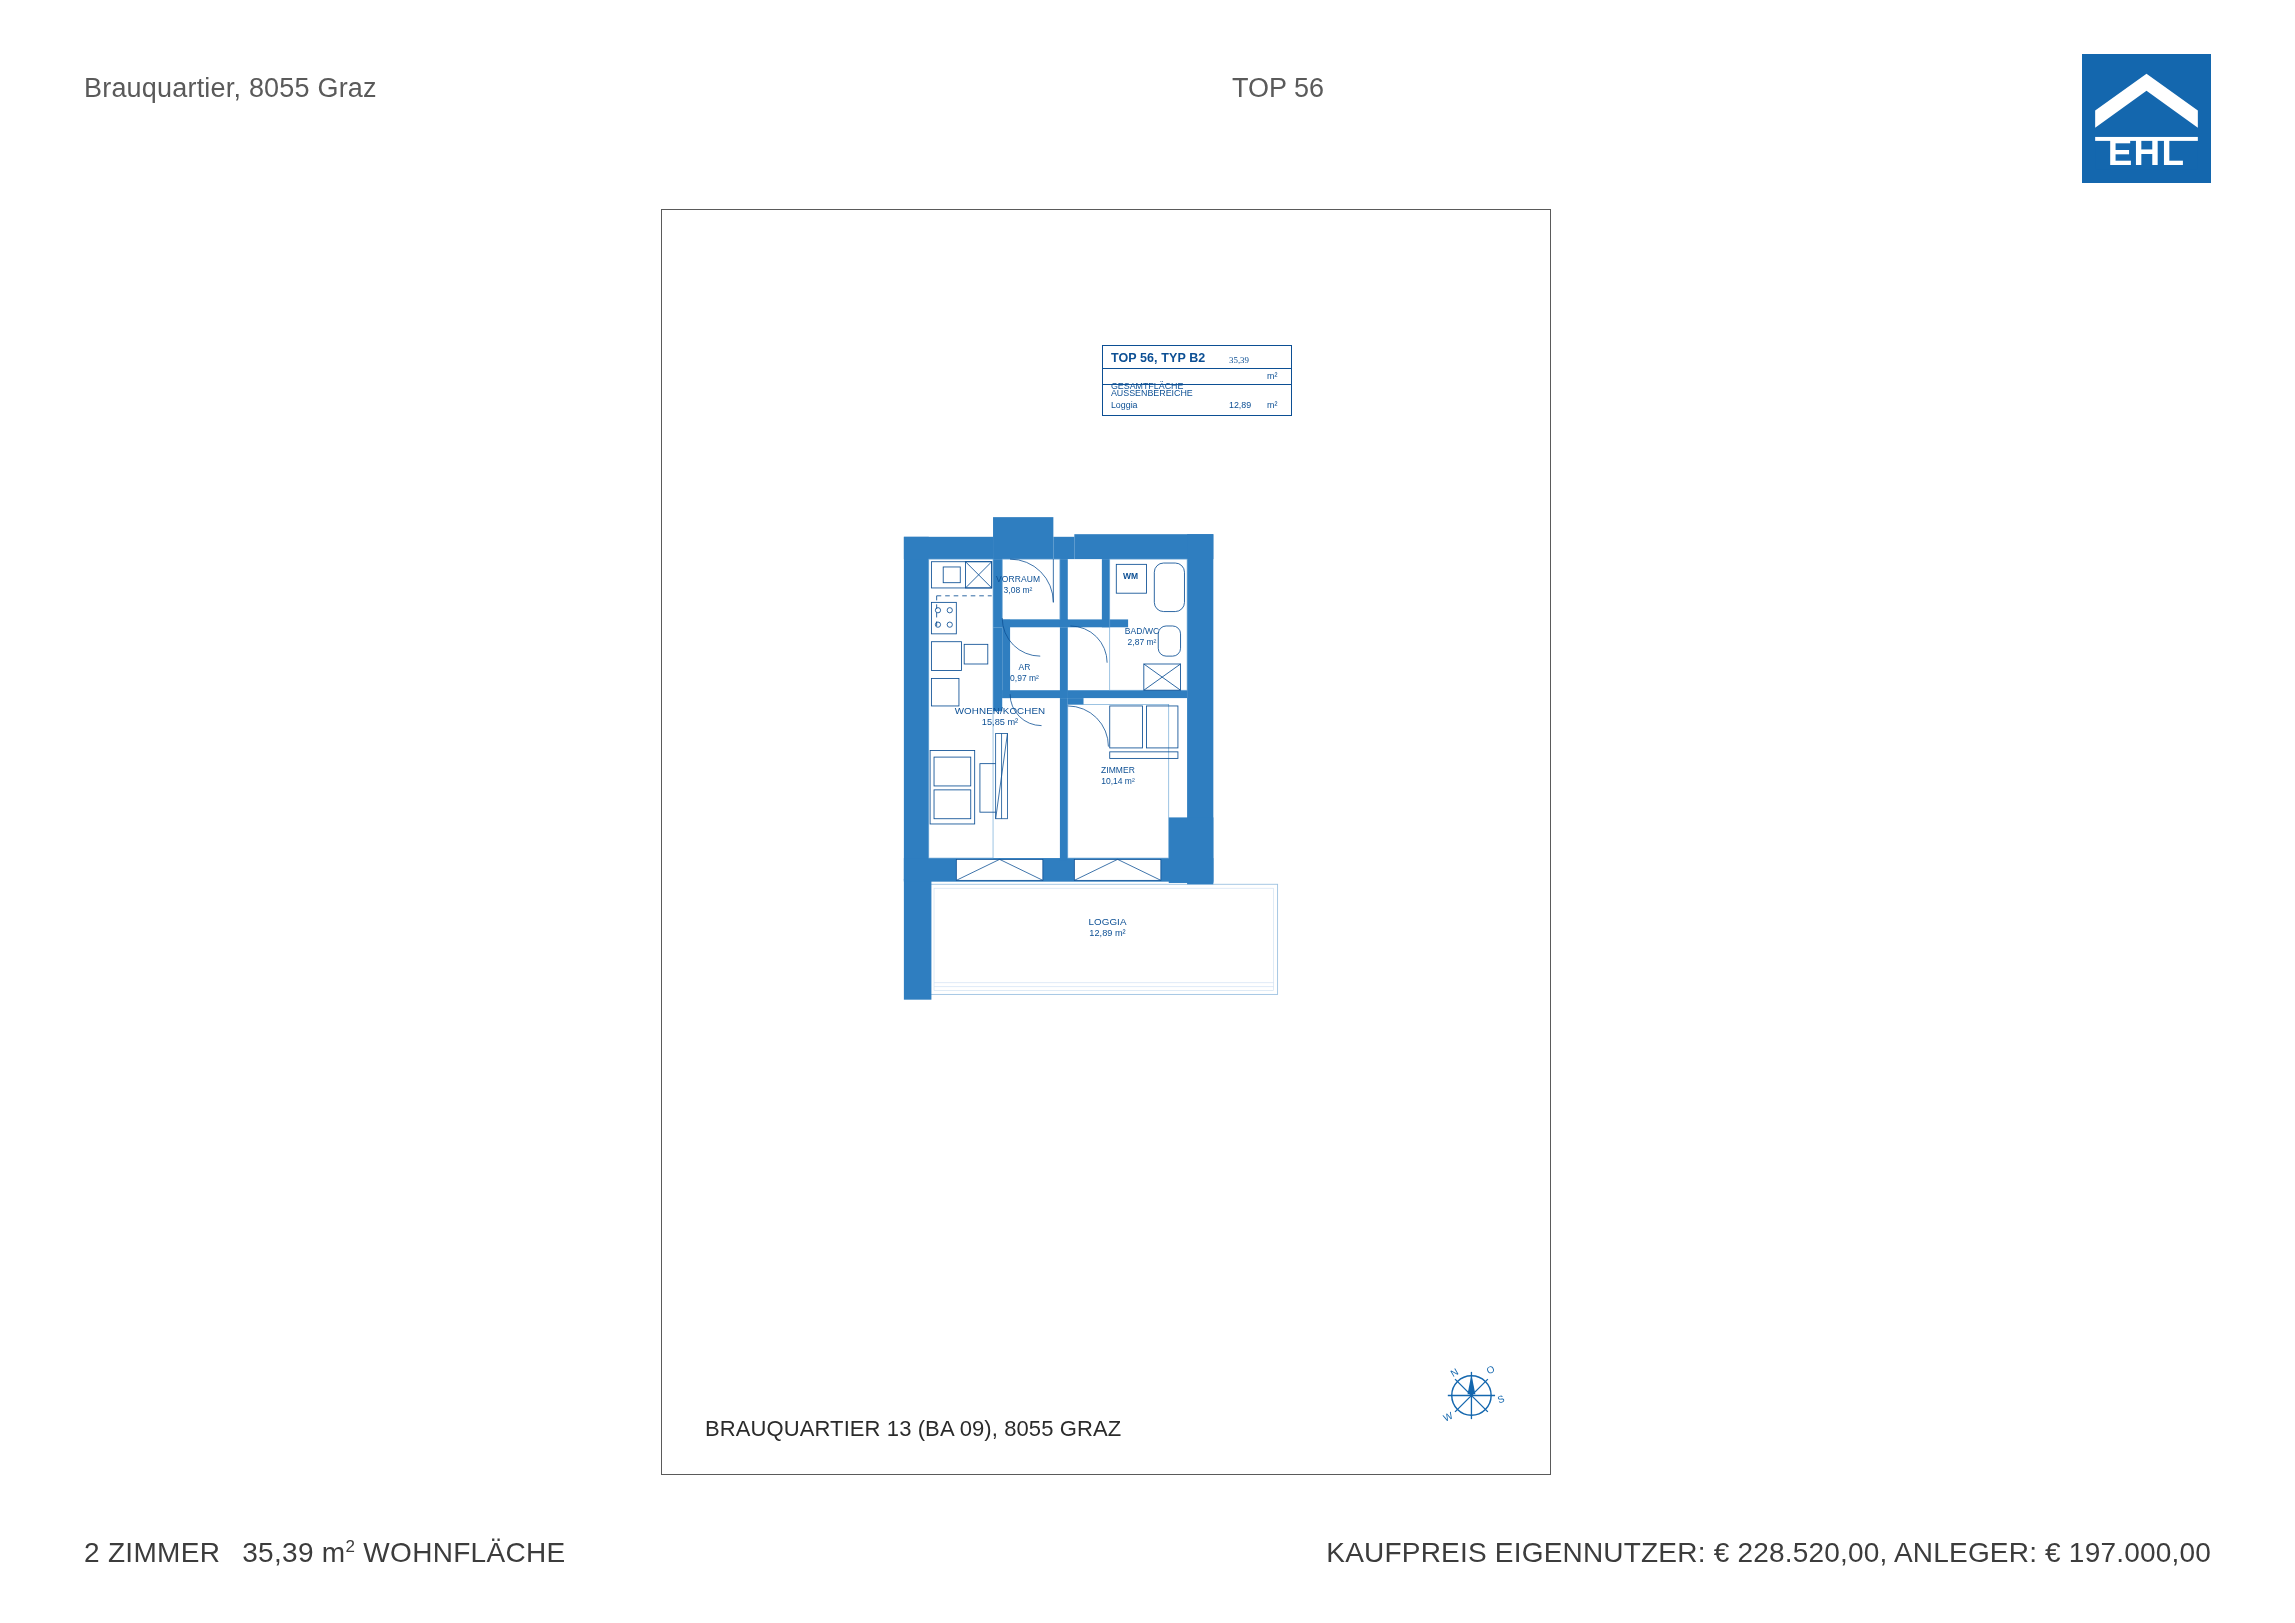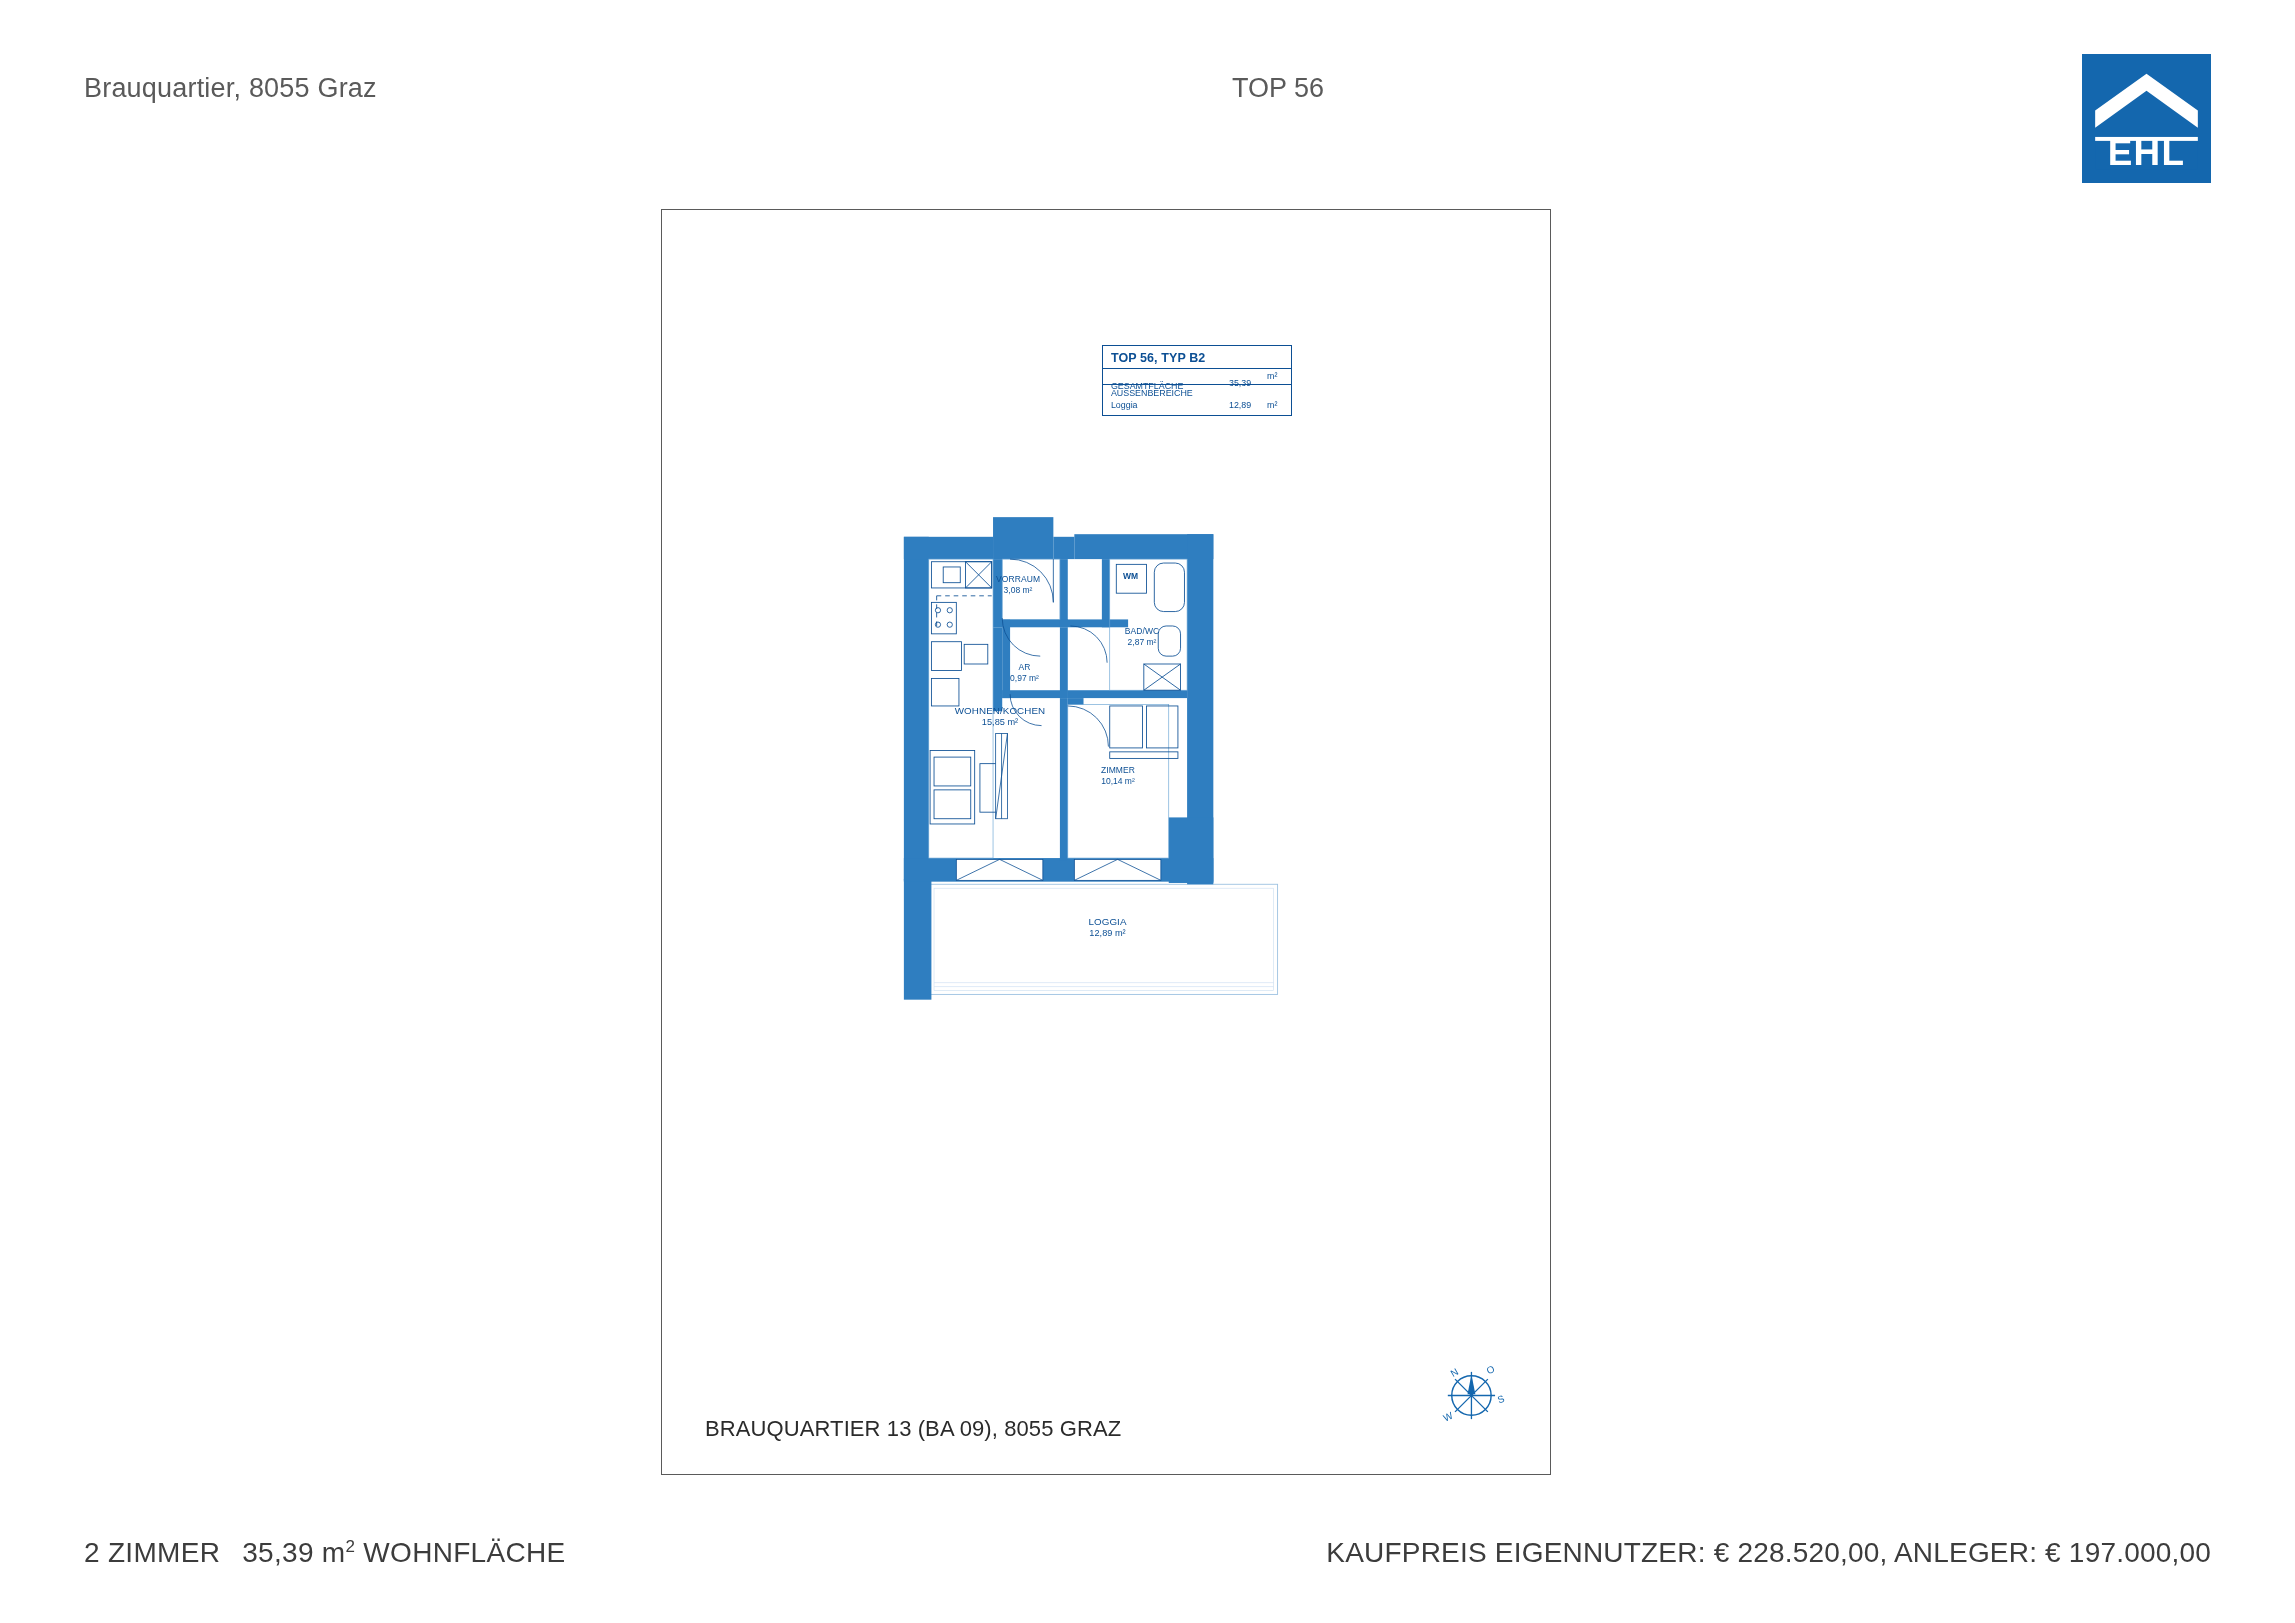--- a/index.html
+++ b/index.html
@@ -272,21 +272,21 @@
         <line x1="404" y1="1180" x2="922" y2="1180"></line>
         <line x1="404" y1="1186" x2="922" y2="1186"></line>
       </g>
     </g>
   </svg>
 
   <div class="infobox">
     <div class="t1">TOP 56, TYP B2</div>
     <div class="hr-blue" style="top:21.6px;"></div>
     <div class="r" style="left:7.9px; top:35px;">GESAMTFLÄCHE</div>
-    <div class="r" style="left:126px; top:32px;">35,39</div>
+    <div class="r" style="left:126px; top:9px;font-family:Liberation Serif, serif;">35,39</div>
     <div class="r" style="left:164px; top:25px;">m²</div>
     <div class="hr-blue" style="top:38px;"></div>
     <div class="r" style="left:7.9px; top:42px;">AUSSENBEREICHE</div>
     <div class="r" style="left:7.9px; top:54px;">Loggia</div>
     <div class="r" style="left:126px; top:54px;">12,89</div>
     <div class="r" style="left:164px; top:54px;">m²</div>
   </div>
 
   <div class="rm sm" style="left:303px; top:365px; width:92px;">
     <span class="n">VORRAUM</span>

